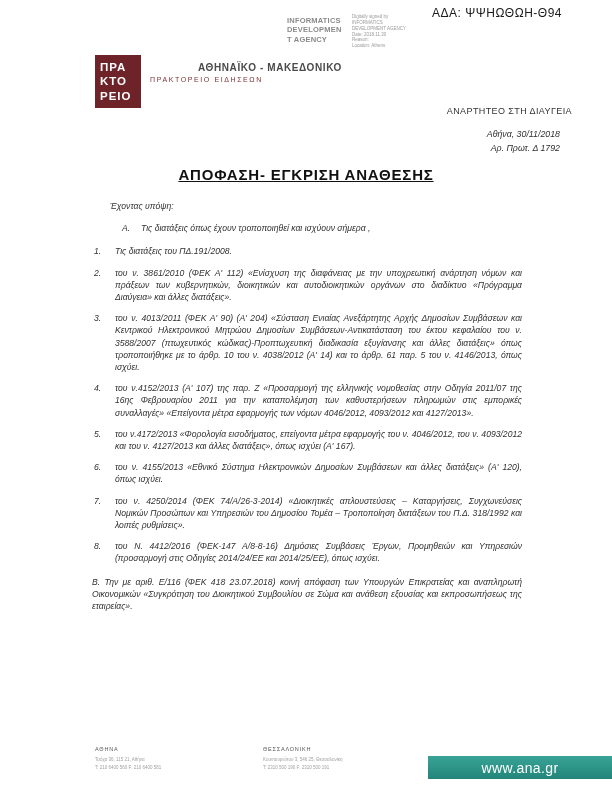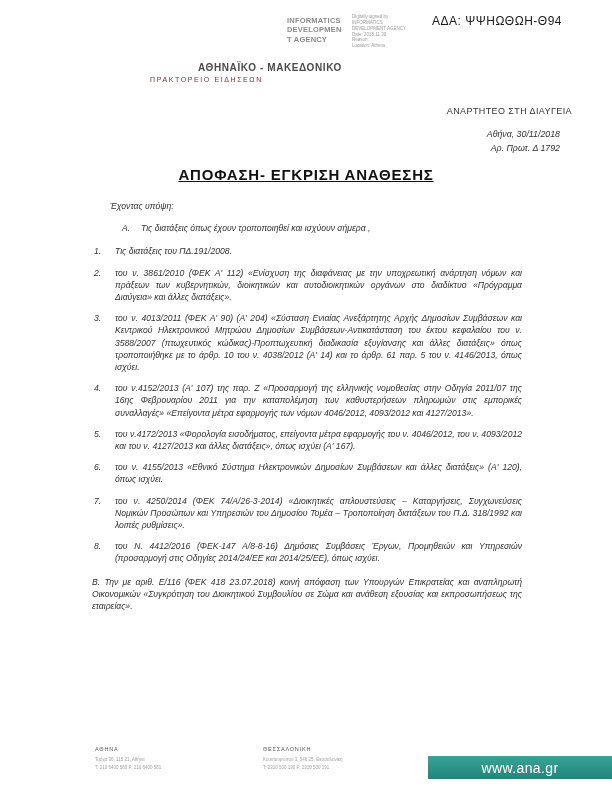--- a/index.html
+++ b/index.html
@@ -9,21 +9,21 @@
     width:612px; height:792px;
     margin:0 auto;
     background:#ffffff;
     font-family:"Liberation Sans", sans-serif;
     color:#2e2e2e;
     overflow:hidden;
   }
   
   .ada {
     position:absolute; top:6px; right:50px;
-    font-size:12px; letter-spacing:0.5px; color:#1a1a1a;margin-top:8px;
+    font-size:12px; letter-spacing:0.5px; color:#1a1a1a;
   }
   .ida-block {
     position:absolute; left:287px; top:16px; width:62px;
     font-size:7.5px; font-weight:bold; color:#8a8a8a; line-height:1.25;
     letter-spacing:0.2px;
   }
   .sig-block {
     position:absolute; left:352px; top:14px; width:78px;
     font-size:4.5px; color:#9a9a9a; line-height:1.3;
   }
@@ -107,20 +107,25 @@
   </div>
   <div class="sig-block">
     <div>Digitally signed by</div>
     <div>INFORMATICS</div>
     <div>DEVELOPMENT AGENCY</div>
     <div>Date: 2018.11.30</div>
     <div>Reason:</div>
     <div>Location: Athens</div>
   </div>
 
+  <div class="logo-box">
+    <span>ΠΡΑ</span>
+    <span>ΚΤΟ</span>
+    <span>ΡΕΙΟ</span>
+  </div>
   <div class="agency-name">ΑΘΗΝΑΪΚΟ - ΜΑΚΕΔΟΝΙΚΟ</div>
   <div class="agency-sub">ΠΡΑΚΤΟΡΕΙΟ ΕΙΔΗΣΕΩΝ</div>
 
   <div class="anartiteo">ΑΝΑΡΤΗΤΕΟ ΣΤΗ ΔΙΑΥΓΕΙΑ</div>
   <div class="date-line">Αθήνα, 30/11/2018</div>
   <div class="protocol-line">Αρ. Πρωτ. Δ 1792</div>
 
   <div class="doc-title">ΑΠΟΦΑΣΗ- ΕΓΚΡΙΣΗ ΑΝΑΘΕΣΗΣ</div>
 
   <div class="body-col">

